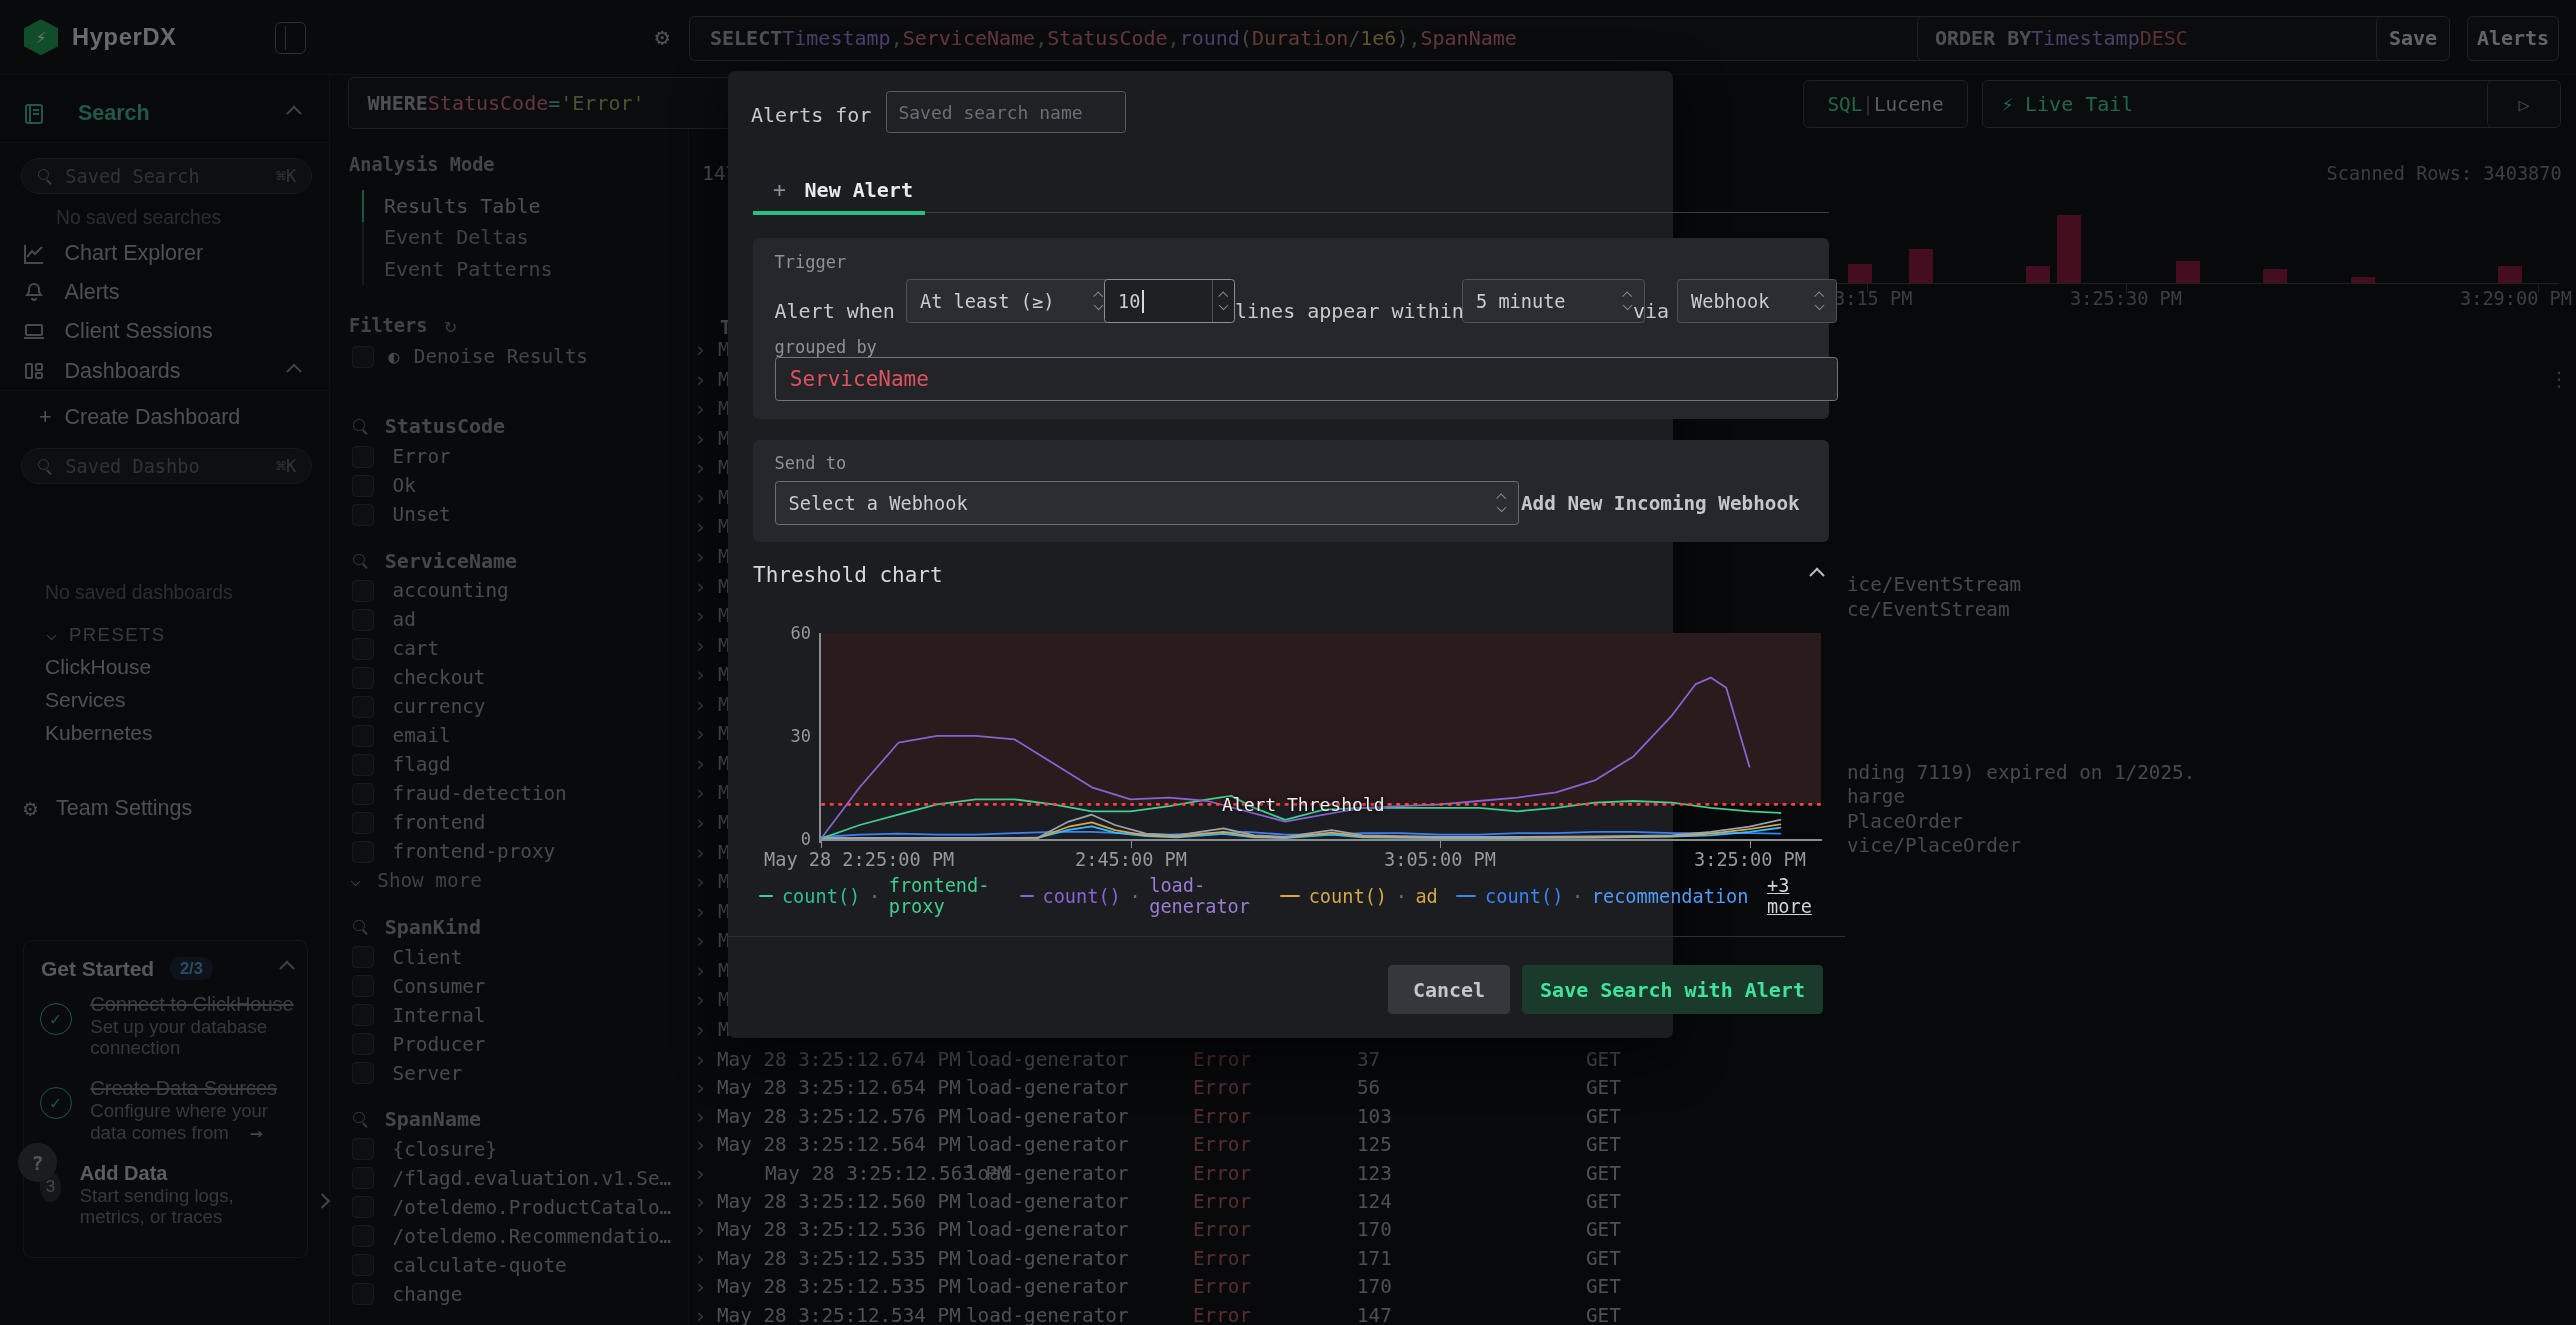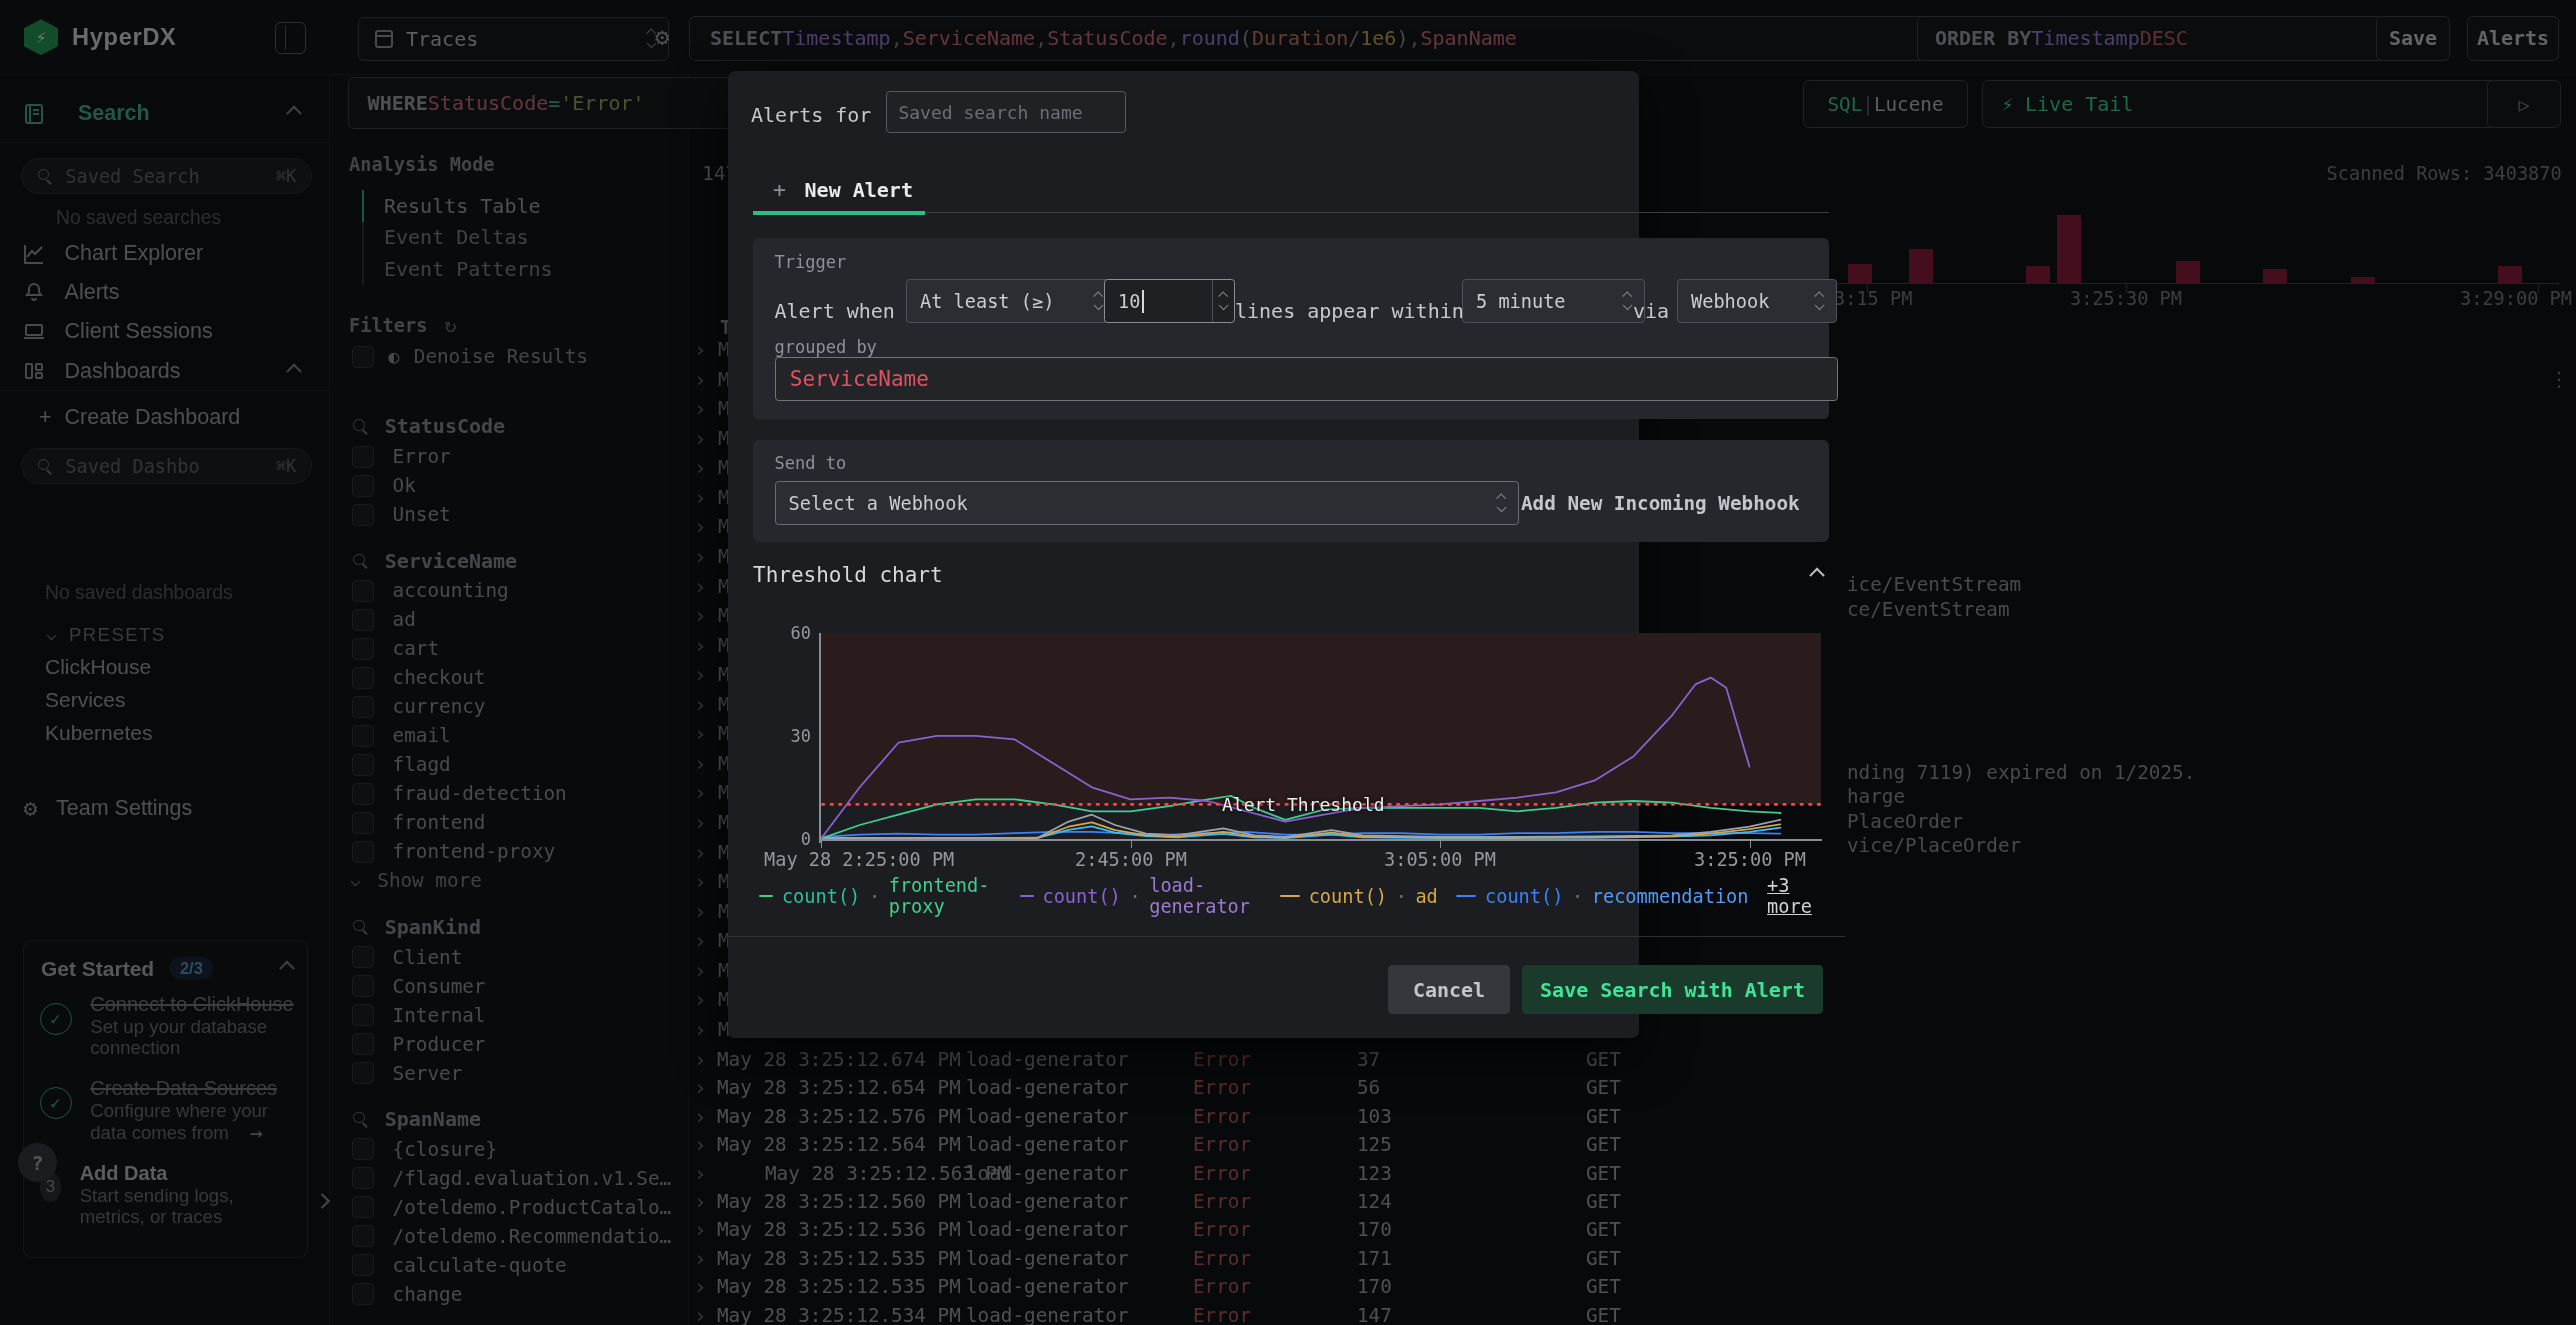--- a/index.html
+++ b/index.html
@@ -69,21 +69,21 @@
   .bar{position:absolute;width:24px;background:#8a1538;}
   .axis{position:absolute;background:#3c4043;}
   .ticklabel{position:absolute;color:#74797f;font-size:18.6px;white-space:nowrap;}
   .rowline{position:absolute;display:flex;align-items:center;height:29px;color:#9aa0a6;}
   .cell{position:absolute;white-space:nowrap;}
   .err{color:#b0575b;}
   .chevcell{color:#646a70;font-size:21.5px;}
   
   .dim{position:absolute;inset:0;background:rgba(6,7,9,0.52);z-index:10;}
   .modal{position:absolute;left:728px;top:71px;width:911px;height:967px;background:#1c1d21;border-radius:7.2px;z-index:20;
-         box-shadow:0 17px 50px rgba(0,0,0,.65);}
+         box-shadow:0 17px 50px rgba(0,0,0,.65);padding-left:34px;}
   .m-label{font-size:20px;color:#c6cacd;}
   .m-sub{font-size:17px;color:#8d9298;}
   .m-input{background:#1f2125;border:1.4px solid #565b63;border-radius:3.6px;color:#fca5a5;}
   .m-input::placeholder{color:#6b7076;}
   .card{position:absolute;left:25px;width:1076px;background:#26272c;border-radius:5.7px;}
   .sel{background:#2b2d32;border:1.4px solid #4d5158;border-radius:3.6px;display:flex;align-items:center;padding:0 13px;font-size:18.6px;color:#c9cdd1;position:absolute;height:42px;}
   .updown{margin-left:auto;display:flex;flex-direction:column;gap:2.9px;}
   .updown .chev{width:5.7px;height:5.7px;border-width:1.4px;border-color:#8a8e94;}
   .mbtn{position:absolute;top:894px;height:49px;border:none;border-radius:4.3px;font-size:20px;font-weight:bold;
         display:flex;align-items:center;justify-content:center;font-family:"DejaVu Sans Mono",monospace;}
@@ -93,31 +93,20 @@
   .xlab{position:absolute;top:850px;color:#94999e;font-size:18.6px;white-space:nowrap;z-index:21;}
   .ylab{position:absolute;width:40px;text-align:right;color:#94999e;font-size:17px;z-index:21;}
 </style>
 </head>
 <body>
 
 <div class="topbar">
   <div class="logo-hex">⚡</div>
   <div class="brand sans">HyperDX</div>
   <div class="collapse-btn"></div>
-  <div class="box abs tracesbox">
-    <svg class="icn" viewBox="0 0 24 24" fill="none" stroke="currentColor" stroke-width="2">
-        <rect x="4" y="4" width="16" height="16" rx="2"></rect>
-        <line x1="4" y1="9" x2="20" y2="9"></line>
-      </svg>
-    <span>Traces</span>
-    <span class="updown">
-        <span class="chev up"></span>
-        <span class="chev down"></span>
-      </span>
-  </div>
   <div class="gear">⚙</div>
   <div class="box abs querybox">
       <span style="color: rgb(154, 160, 168); font-weight: bold;">SELECT </span>
       <span style="color: rgb(155, 123, 212);">Timestamp</span>
       <span style="color: rgb(122, 126, 134);">,</span>
       <span style="color: rgb(206, 106, 120);">ServiceName</span>
       <span style="color: rgb(122, 126, 134);">,</span>
       <span style="color: rgb(206, 106, 120);">StatusCode</span>
       <span style="color: rgb(122, 126, 134);">,</span>
       <span style="color: rgb(155, 123, 212);">round</span>

